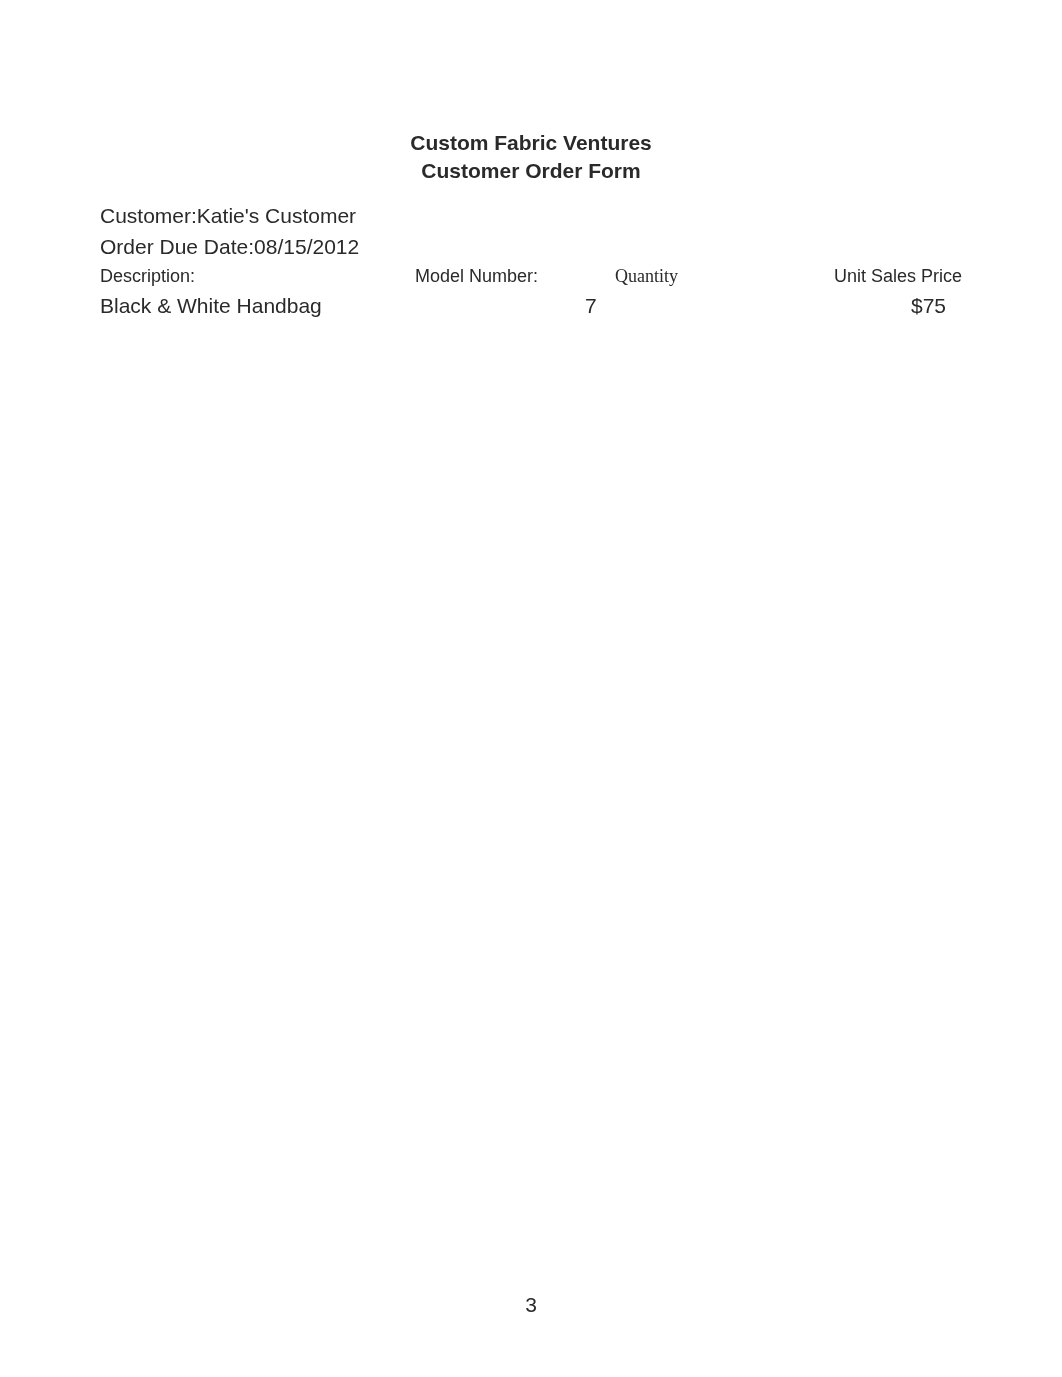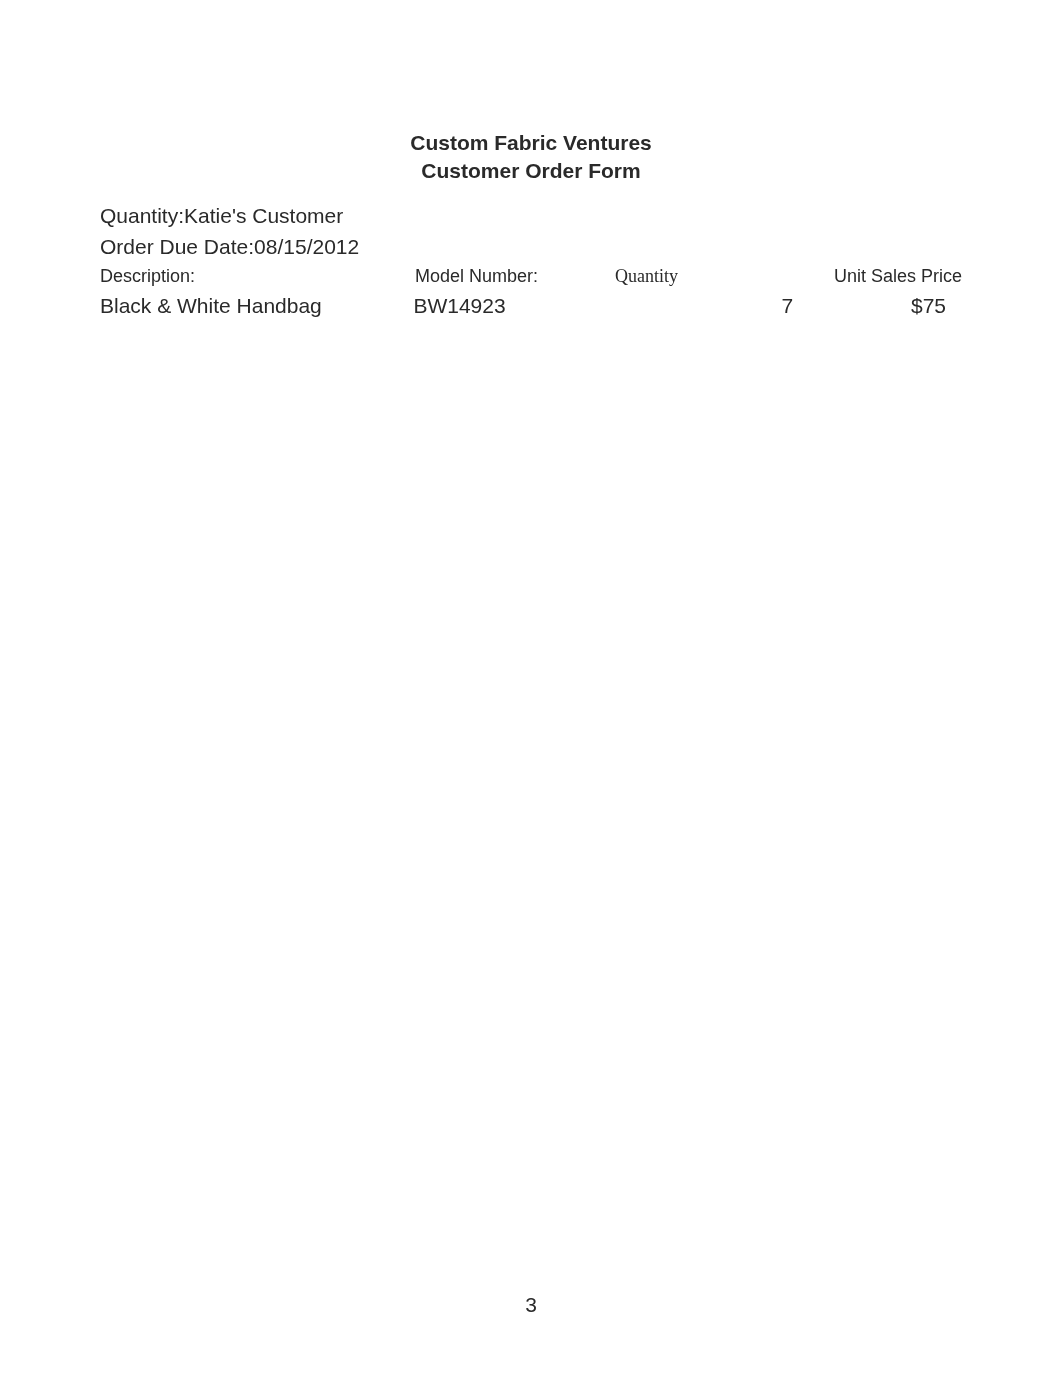--- a/index.html
+++ b/index.html
@@ -80,40 +80,39 @@
 <body>
 
 <div class="page">
 
   <div class="title-block">
     <div>Custom Fabric Ventures</div>
     <div>Customer Order Form</div>
   </div>
 
   <div class="info-row">
-    <span>Quantity: </span>
+    <span>Customer: </span>
     <span>Katie's  Customer</span>
   </div>
 
 
   <div class="info-row">
     <span>Order Due Date: </span>
     <span>08/15/2012</span>
   </div>
 
   <div class="header-row">
     <div class="col-desc">Description:</div>
     <div class="col-model">Model  Number:</div>
     <div class="col-qty">Quantity</div>
     <div class="col-price-hdr">Unit Sales Price</div>
   </div>
 
   <div class="data-row">
     <div class="col-desc">Black &amp; White Handbag</div>
-    <div class="col-model">BW14923</div>
     <div class="col-qty"></div>
     <div class="col-qty-val">7</div>
     <div class="col-price">$75</div>
   </div>
 
 </div>
 
 <div class="page-number">3</div>
 
 </body></html>

